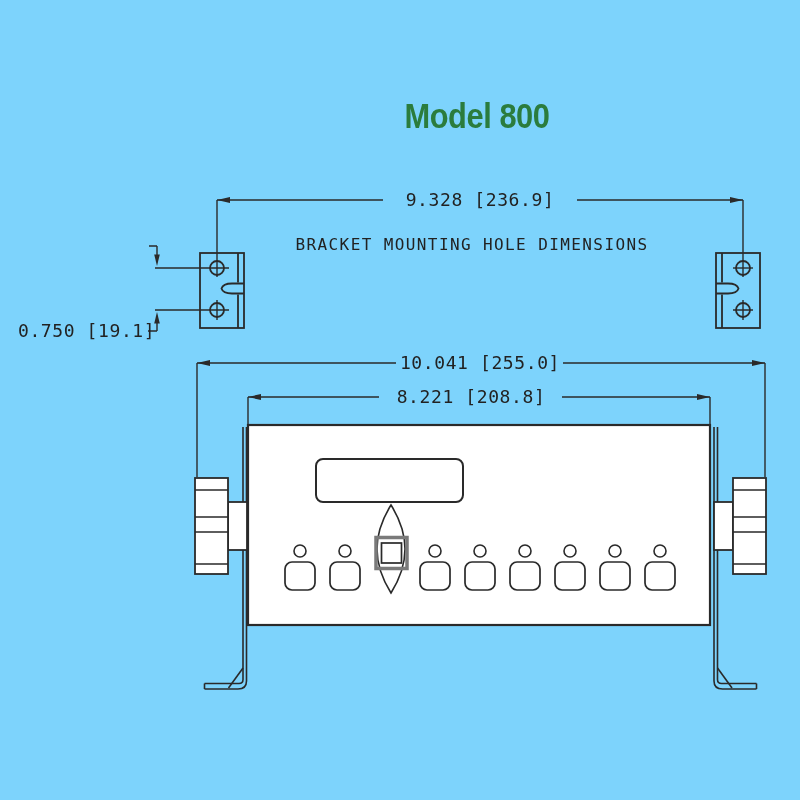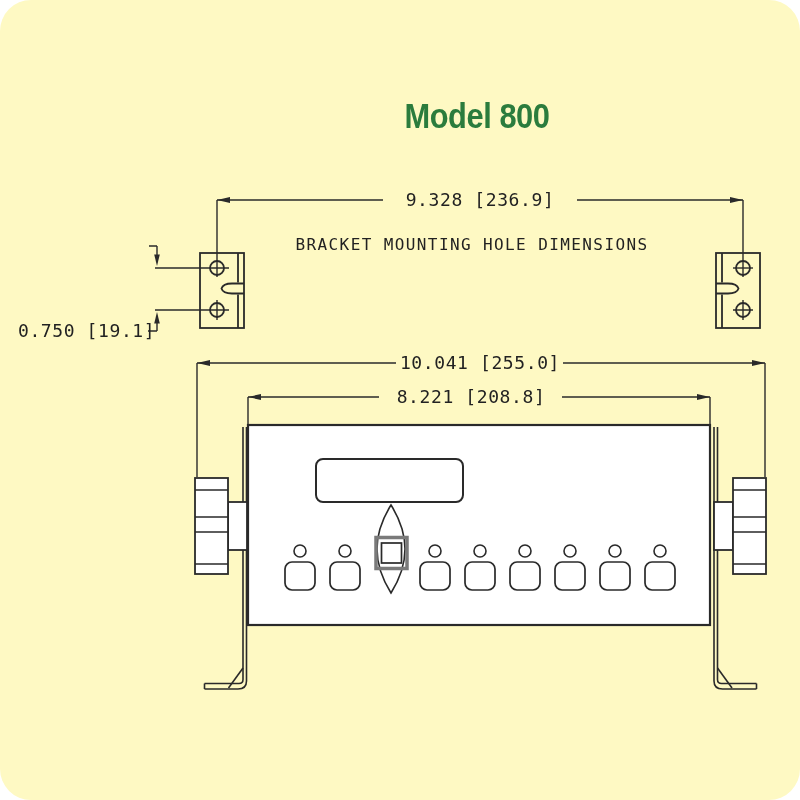--- a/index.html
+++ b/index.html
@@ -1,17 +1,17 @@
 <!DOCTYPE html>
 <html><head>
 <meta charset="utf-8">
 <style>
   html,body{margin:0;padding:0;background:#ffffff;}
-  .page{position:relative;width:800px;height:800px;background:#fef9c3;overflow:hidden;
-        font-family:"DejaVu Sans Mono", monospace;border-radius:31px;}
+  .page{position:relative;width:800px;height:800px;background:#7dd3fc;overflow:hidden;
+        font-family:"DejaVu Sans Mono", monospace;}
   .title{position:absolute;top:96px;left:477px;transform:translateX(-50%) scaleX(0.88);
          font-family:"Liberation Sans", sans-serif;font-weight:bold;font-size:35px;
          letter-spacing:-0.5px;white-space:nowrap;}
   svg{position:absolute;top:0;left:0;}
   .dimtext{font-family:"DejaVu Sans Mono", monospace;font-size:18px;letter-spacing:0.6px;fill:#222;}
   .notetext{font-family:"DejaVu Sans Mono", monospace;font-size:16px;letter-spacing:1.4px;fill:#222;}
 </style>
 </head>
 <body>
 

